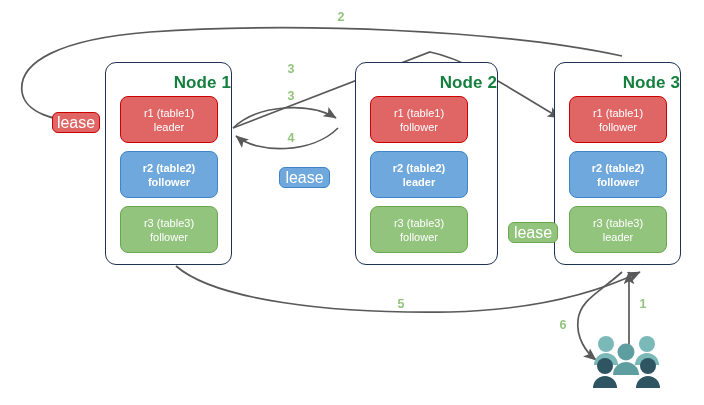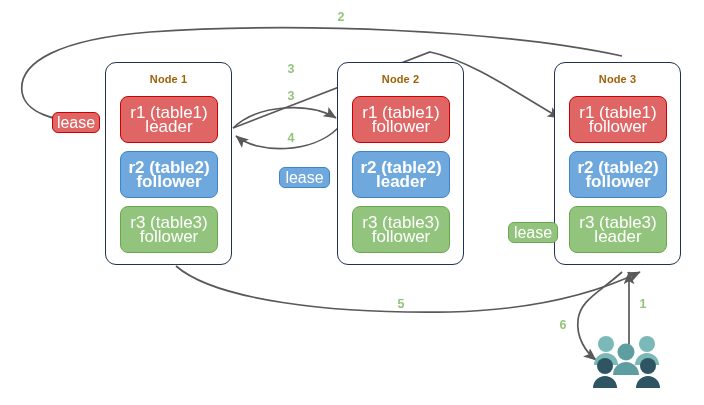--- a/index.html
+++ b/index.html
@@ -31,39 +31,39 @@
     background: #ffffff;
     border: 1.6px solid #1f3251;
     border-radius: 11px;
     box-sizing: border-box;
   }
   .node-title {
     position: absolute;
     left: 0;
     right: 0;
     top: 10px;
-    text-align: center;
-    font-size: 11px;
+    text-align: right;
+    font-size: 17px;
     font-weight: bold;
-    color: #a16207;
+    color: #15803d;
     letter-spacing: 0.1px;
   }
   .replica {
     position: absolute;
     left: 14px;
     width: 98px;
     height: 47px;
     border-radius: 8px;
     box-sizing: border-box;
     display: flex;
     flex-direction: column;
     align-items: center;
     justify-content: center;
     color: #ffffff;
-    font-size: 17px;
+    font-size: 11px;
     line-height: 14px;
     text-align: center;
   }
   .replica .r-line { display: block; }
   .rep-red   { background: #e06666; border: 1.6px solid #cc0000; }
   .rep-blue  { background: #6fa8dc; border: 1.6px solid #3d85c6; font-weight: bold; }
   .rep-green { background: #93c47d; border: 1.6px solid #6aa84f; justify-content: center; }
   .r-top  { top: 33px; }
   .r-mid  { top: 88px; }
   .r-bot  { top: 143px; }
@@ -135,21 +135,21 @@
     <div class="replica rep-blue r-mid">
       <span class="r-line">r2 (table2)</span>
       <span class="r-line">follower</span>
     </div>
     <div class="replica rep-green r-bot">
       <span class="r-line">r3 (table3)</span>
       <span class="r-line">follower</span>
     </div>
   </div>
 
-  <div class="node-box" style="left:337px; top:62px; width:127px; height:203px;padding-left:32px;">
+  <div class="node-box" style="left:355px; top:62px; width:143px; height:203px;padding-left:32px;">
     <div class="node-title">Node 2</div>
     <div class="replica rep-red r-top">
       <span class="r-line">r1 (table1)</span>
       <span class="r-line">follower</span>
     </div>
     <div class="replica rep-blue r-mid">
       <span class="r-line">r2 (table2)</span>
       <span class="r-line">leader</span>
     </div>
     <div class="replica rep-green r-bot">

